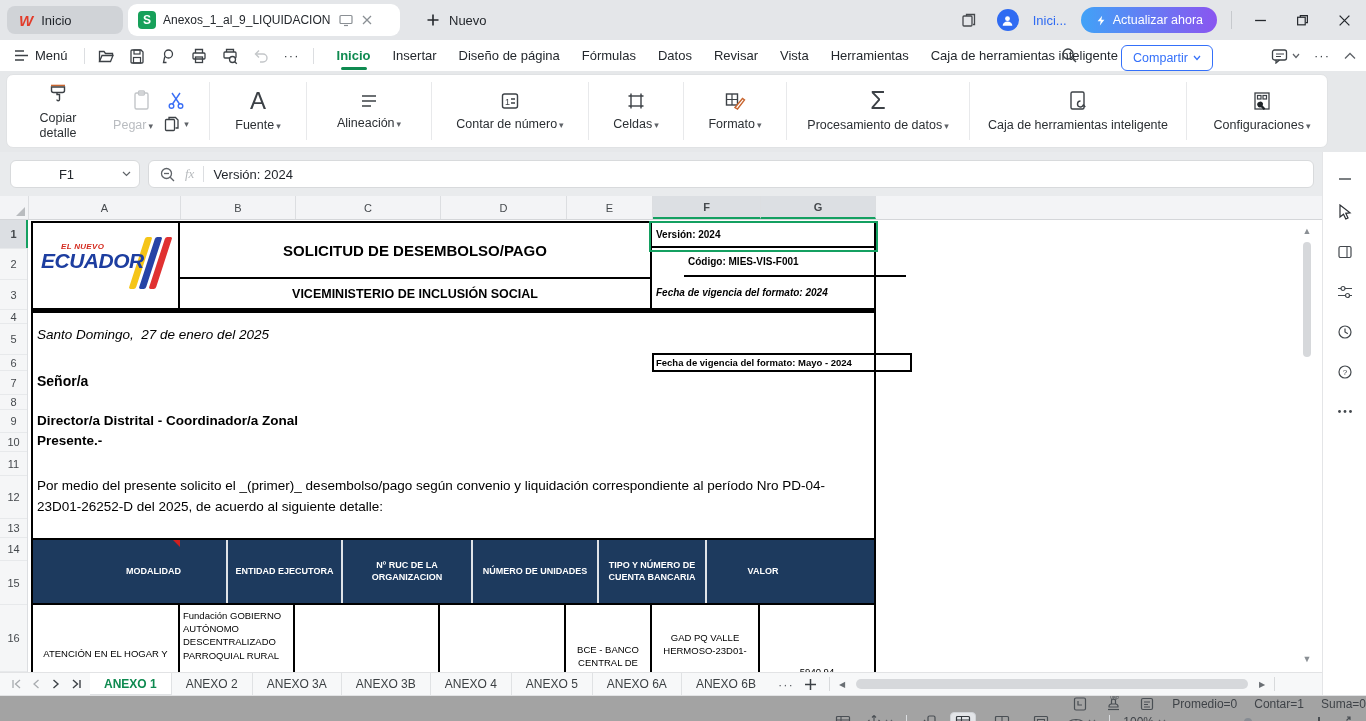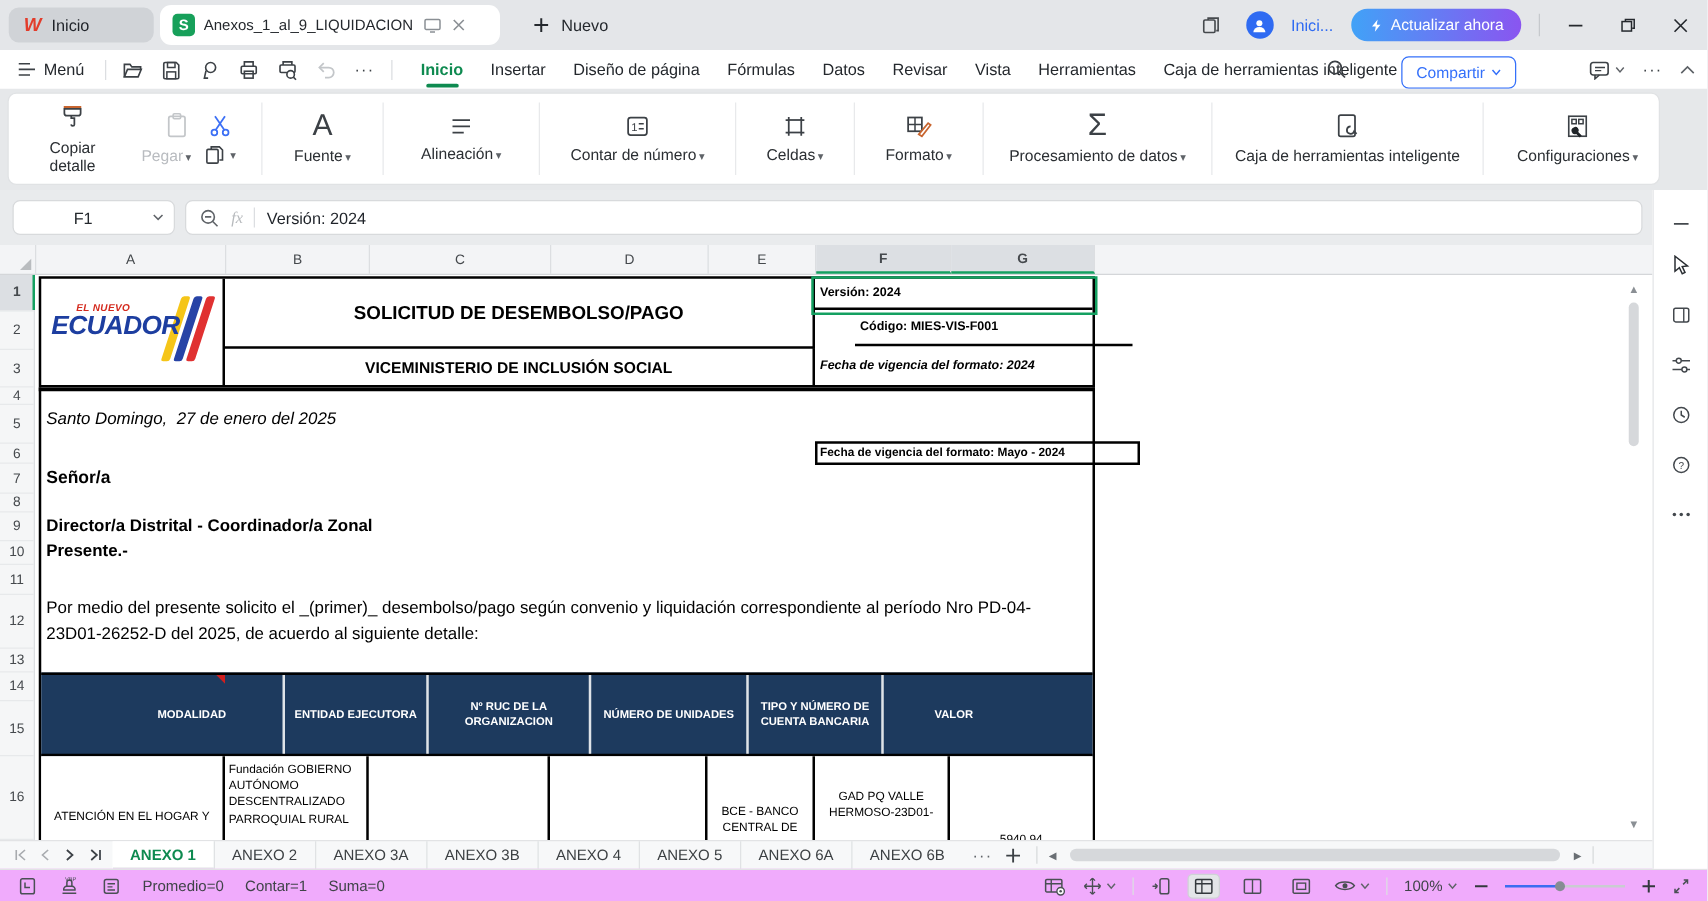--- a/index.html
+++ b/index.html
@@ -114,22 +114,22 @@
   .tnav .ni{width:16px;height:16px;display:flex;align-items:center;justify-content:center;}
   #sheettabs{display:flex;align-items:stretch;height:22px;}
   #sheettabs .stab{font-size:12px;color:#3c4043;display:flex;align-items:center;padding:0 14px;border-left:1px solid #e0e2e4;cursor:default;white-space:nowrap;}
   #sheettabs .stab:first-child{border-left:none;}
   #sheettabs .stab.active{background:#fff;color:#0e8a50;font-weight:700;border-left:none;box-shadow:0 -1px 0 #e0e2e4 inset;}
   .tab-extra{display:flex;align-items:center;gap:10px;padding:0 8px;color:#5f6368;}
   .hscroll{position:relative;width:400px;height:10px;margin-left:4px;}
   .hthumb{position:absolute;left:2px;top:0;width:392px;height:10px;border-radius:5px;background:#d6d8db;}
   .tb-sep{width:1px;height:14px;background:#d8dadc;margin:0 4px;}
   
-  #statusbar{position:absolute;left:0;top:695px;width:1366px;height:26px;background:#f0abfc;border-top:1px solid #e2e3e5;
-    display:flex;align-items:center;box-sizing:border-box;font-size:12px;color:#3f4348;}
+  #statusbar{position:absolute;left:0;top:695px;width:1366px;height:26px;background:#a3a3a3;border-top:1px solid #e2e3e5;
+    display:flex;align-items:flex-end;box-sizing:border-box;font-size:12px;color:#3f4348;flex-direction:column;}
   .sb-left{display:flex;align-items:center;gap:17px;padding-left:14px;}
   .sb-right{margin-left:auto;display:flex;align-items:center;gap:13px;padding-right:14px;}
   .sb-div{width:1px;height:14px;background:#dcdee1;}
   .viewbtn{width:26px;height:20px;display:flex;align-items:center;justify-content:center;border-radius:4px;}
   .viewbtn.active{background:#e3e5e8;border:1px solid #cfd2d6;box-sizing:border-box;}
   .zoomslider{position:relative;width:96px;height:12px;}
   .zs-l{position:absolute;left:0;top:5px;width:44px;height:2px;background:#3a6df0;}
   .zs-r{position:absolute;left:44px;top:5px;width:52px;height:2px;background:#c9ccd1;}
   .zs-k{position:absolute;left:40px;top:2px;width:8px;height:8px;border-radius:50%;background:#868c93;}
   

